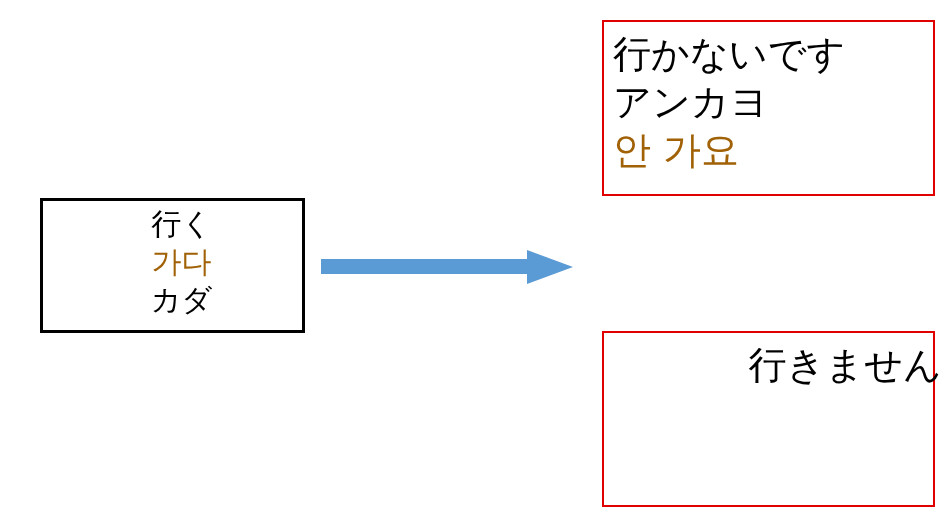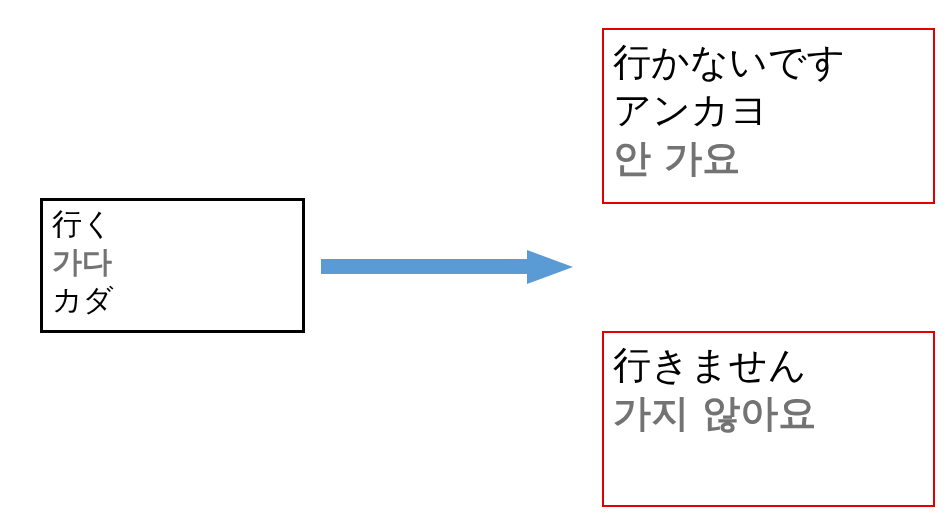--- a/index.html
+++ b/index.html
@@ -18,40 +18,41 @@
     overflow: hidden;
   }
 
   .box {
     position: absolute;
     background: #ffffff;
     box-sizing: border-box;
   }
   .box-black {
     border: 3px solid #000000;
+    text-align: center;
   }
   .box-red {
     border: 2px solid #E00000;
   }
 
   .lines {
     position: absolute;
     left: 0;
     top: 0;
     width: 100%;
   }
 
   .line {
     white-space: pre;
     font-weight: normal;
     color: #000000;
   }
   .line-korean {
-    color: #737373;
-    font-weight: bold;
+    color: #a16207;
+    font-weight: normal;
   }
 
   
   #box-base {
     left: 40px;
     top: 198px;
     width: 265px;
     height: 135px;
   }
   #box-base .lines {
@@ -63,24 +64,25 @@
     letter-spacing: 0px;
   }
 
   
   .box-result {
     left: 602px;
     width: 333px;
     height: 176px;
   }
   #box-negative-polite {
-    top: 28px;
+    top: 20px;
   }
   #box-negative-formal {
     top: 331px;
+    text-align: right;
   }
   .box-result .lines {
     padding: 8px 0 0 9px;
   }
   .box-result .line {
     font-size: 38px;
     line-height: 48px;
     letter-spacing: 0px;
   }
 
@@ -119,17 +121,16 @@
     <div class="lines">
       <div class="line">行かないです</div>
       <div class="line">アンカヨ</div>
       <div class="line line-korean">안 가요</div>
     </div>
   </div>
 
   <div class="box box-red box-result" id="box-negative-formal">
     <div class="lines">
       <div class="line">行きません</div>
-      <div class="line line-korean">가지 않아요</div>
     </div>
   </div>
 
 </div>
 
 </body></html>

